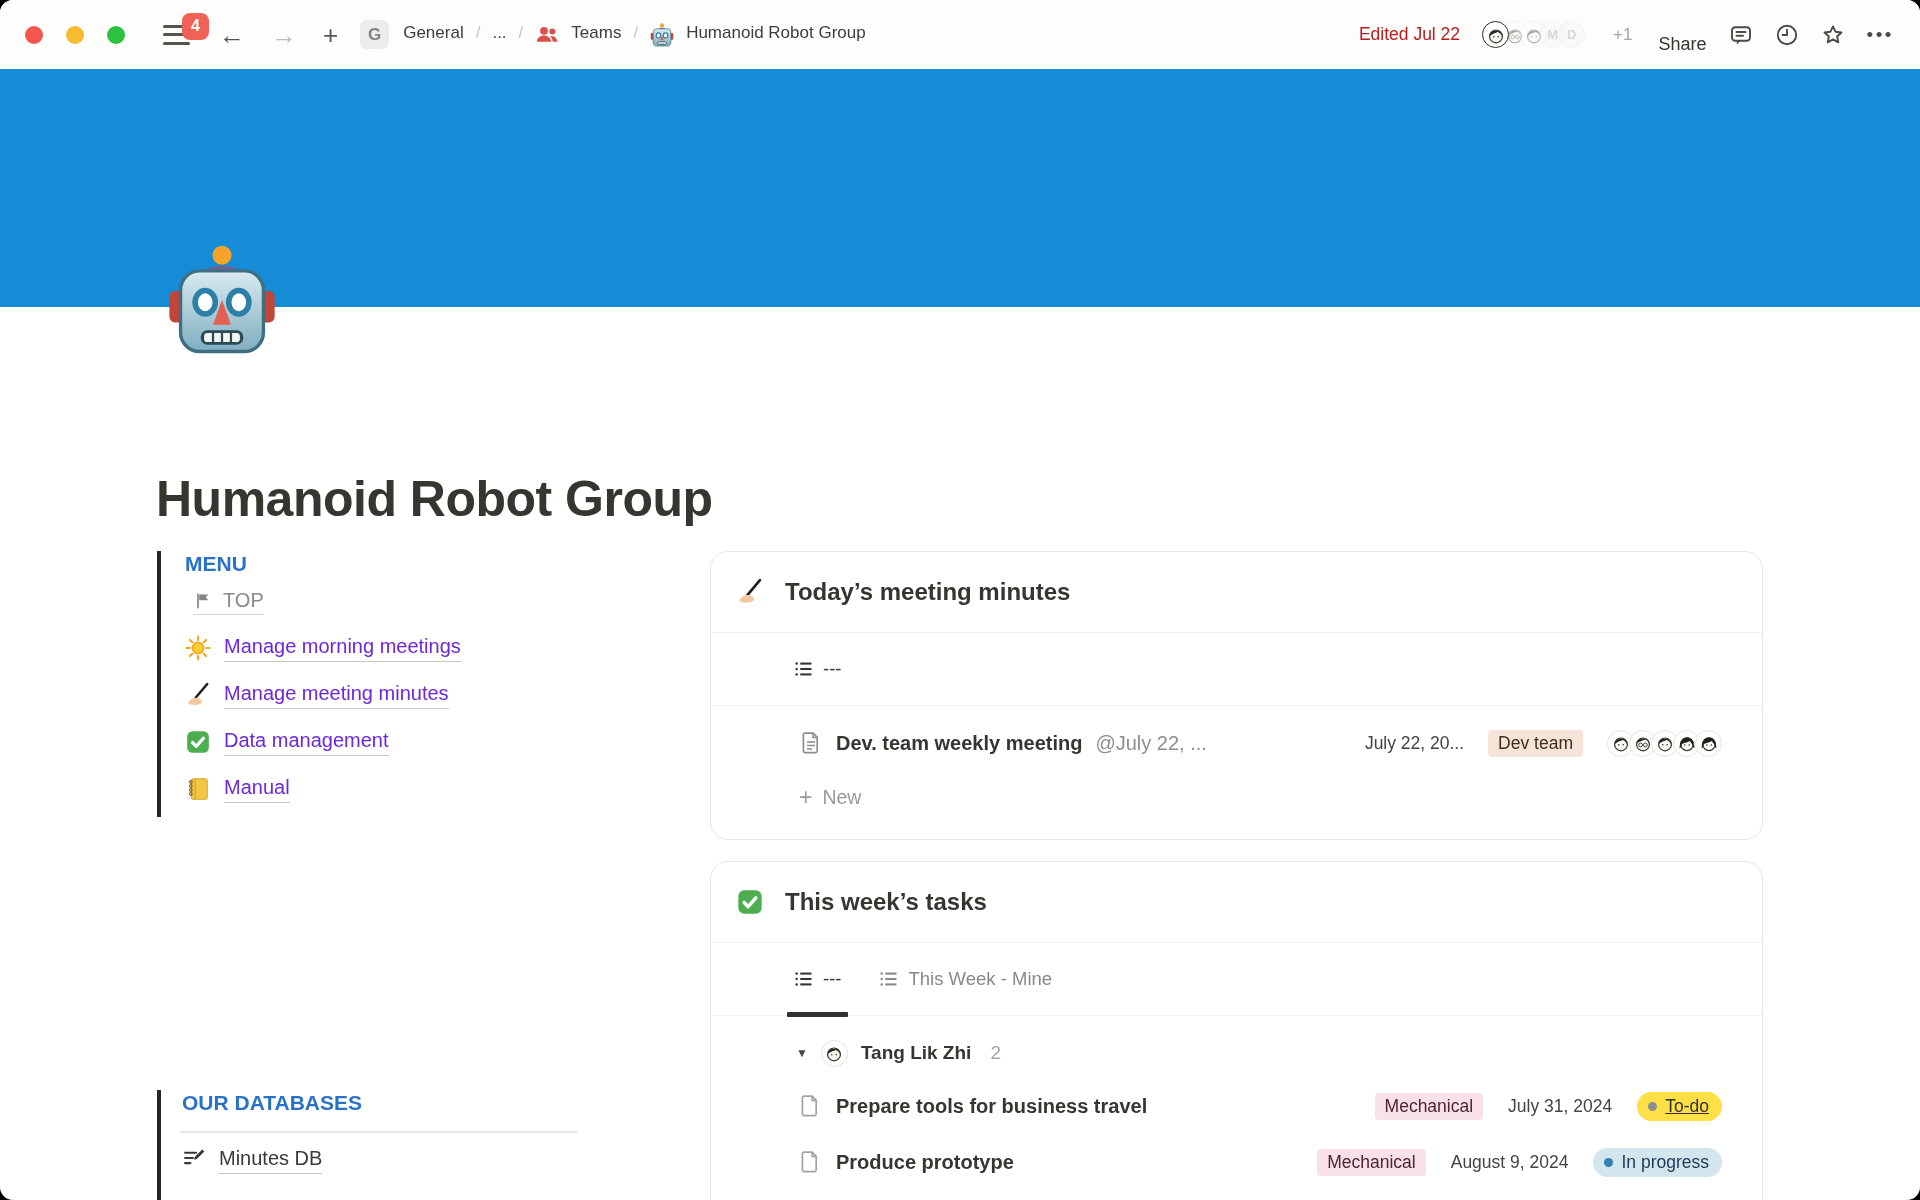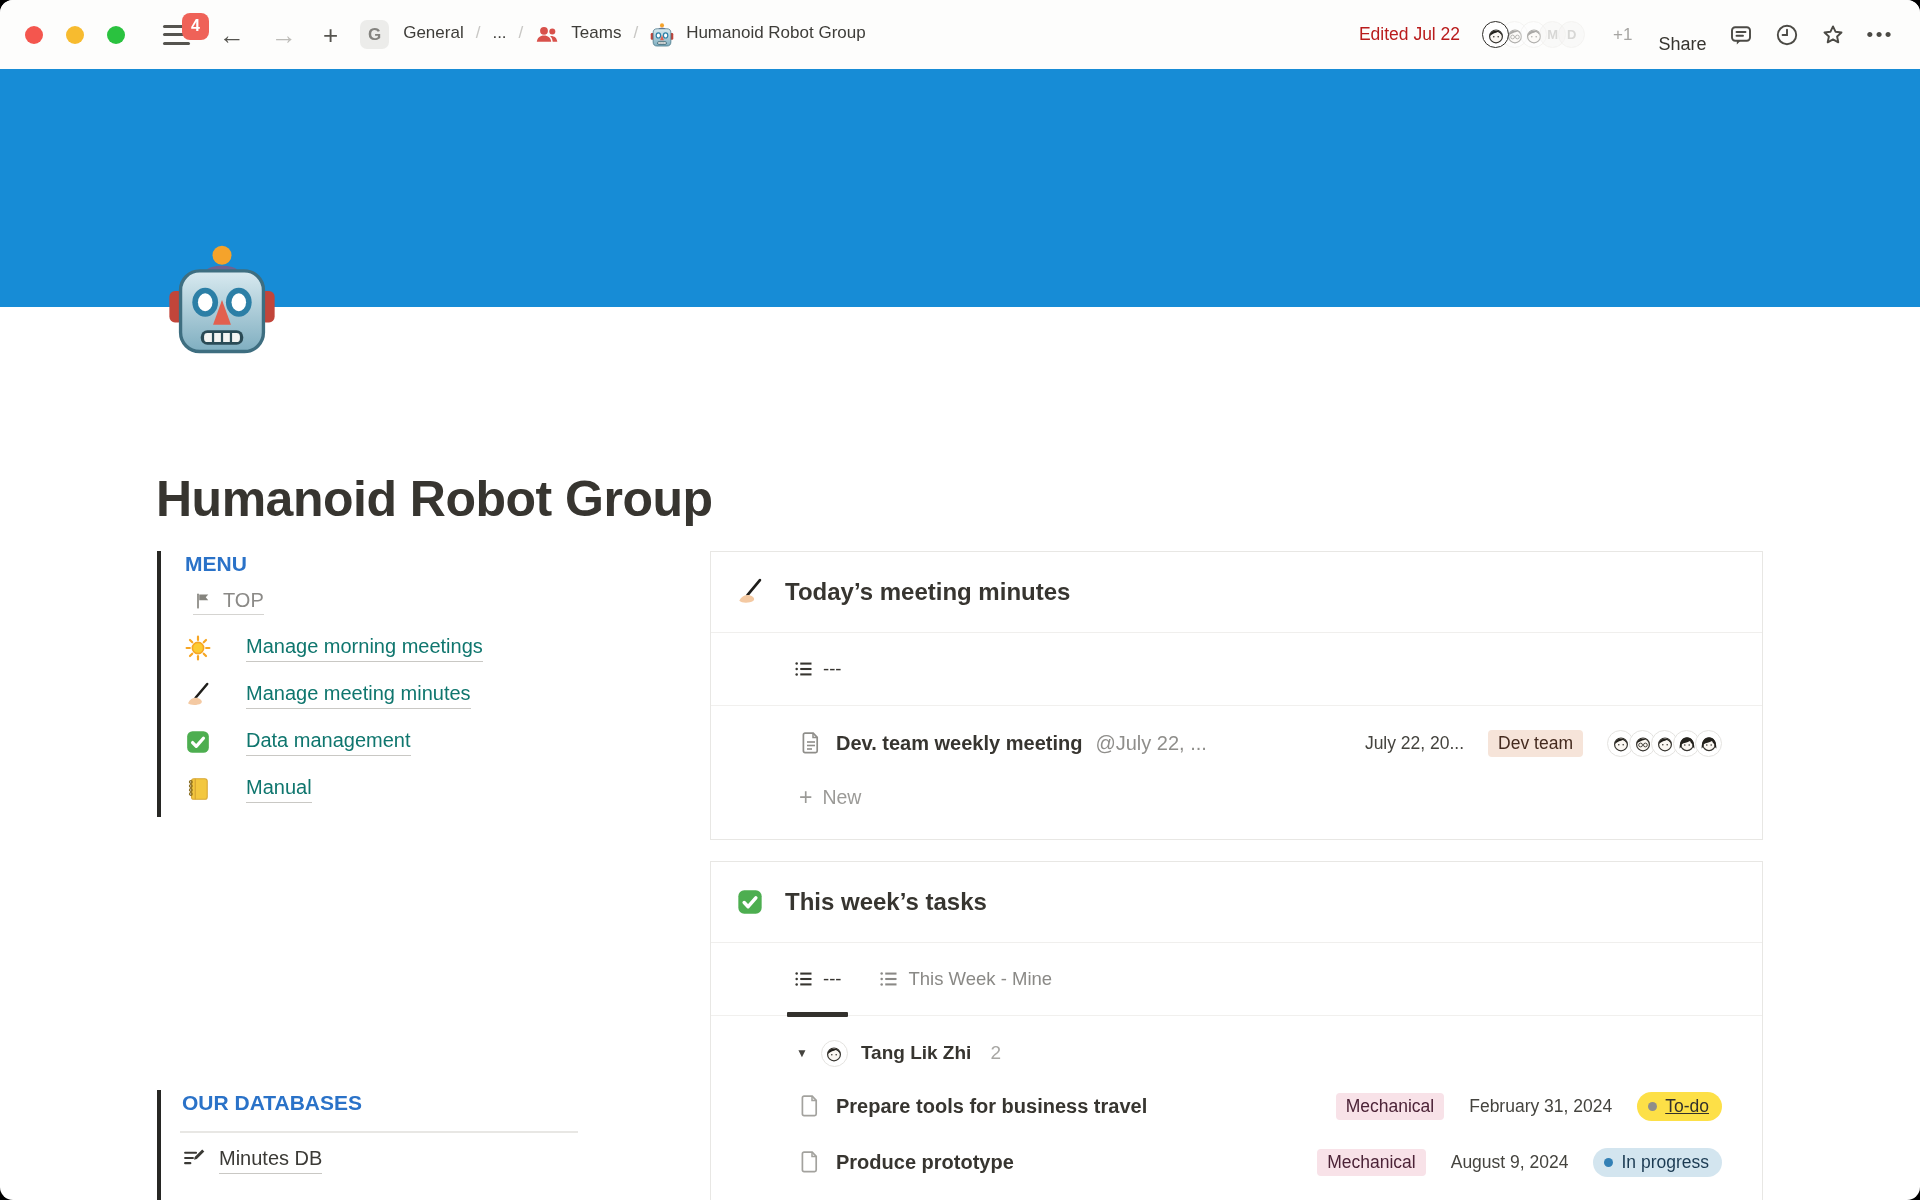--- a/index.html
+++ b/index.html
@@ -46,33 +46,33 @@
   .section{position:absolute;left:157px;border-left:4px solid #272724;padding-left:21px;}
   .sec-menu{top:551px;padding-bottom:14px;padding-left:24px;}
   .sec-add{top:850px;}
   .sec-db{top:1090px;padding-bottom:40px;}
   .sec-head{font-size:21px;font-weight:700;color:#2A72C8;line-height:26px;}
   .toprow{display:flex;align-items:center;gap:10px;margin:12px 0 2px 8px;width:max-content;
           border-bottom:1.5px solid #D5D4D1;padding-bottom:2px;}
   .toprow .lbl{font-size:20px;color:#8B8A87;}
   .menu-item{display:flex;align-items:center;gap:13px;margin-top:19px;width:max-content;}
   .menu-item .em{width:26px;height:26px;flex:none;}
-  .menu-item .lbl{font-size:20px;font-weight:500;color:#0f766e;border-bottom:1.5px solid #C9C8C4;padding-bottom:2px;line-height:25px;margin-left:22px;}
+  .menu-item .lbl{font-size:20px;font-weight:500;color:#6d28d9;border-bottom:1.5px solid #C9C8C4;padding-bottom:2px;line-height:25px;}
   .add-btn{display:flex;align-items:center;gap:13px;width:max-content;background:#fff;border:1.5px solid #E5E4E1;
            border-radius:10px;padding:8px 18px 8px 15px;margin-top:11px;box-shadow:0 1px 2px rgba(15,15,15,.04);}
   .add-btn:first-of-type{margin-top:13px;}
   .add-btn .em{width:26px;height:26px;flex:none;}
   .add-btn .lbl{font-size:20px;font-weight:500;color:#373530;line-height:26px;}
   .db-divider{width:398px;height:1.5px;background:#E8E7E4;margin:15px 0 13px -2px;}
   .db-item{display:flex;align-items:center;gap:12px;width:max-content;}
   .db-item .em{width:25px;height:25px;}
   .db-item .lbl{font-size:20px;font-weight:500;color:#3B3A36;border-bottom:1.5px solid #C9C8C4;padding-bottom:2px;line-height:25px;}
 
   
-  .card{position:absolute;left:710px;width:1053px;background:#fff;border:1.5px solid #E8E7E4;border-radius:0;box-sizing:border-box;}
+  .card{position:absolute;left:710px;width:1053px;background:#fff;border:1.5px solid #E8E7E4;border-radius:18px;box-sizing:border-box;}
   .card1{top:551px;height:289px;}
   .card2{top:861px;height:370px;}
   .card-h{display:flex;align-items:center;gap:21px;height:80px;padding-left:25px;border-bottom:1.5px solid #F0EFED;}
   .card-h .em{width:28px;height:28px;flex:none;}
   .card-title{font-size:24px;font-weight:700;color:#373530;}
   .tabs{display:flex;align-items:stretch;height:72px;border-bottom:1.5px solid #F1F0EE;padding-left:83px;gap:38px;}
   .tab{position:relative;display:flex;align-items:center;gap:9px;font-size:18.5px;font-weight:500;color:#8A8986;}
   .tab .tlist{width:20px;height:20px;}
   .tab.active{color:#373530;}
   .tab.active.underlined::after{content:"";position:absolute;left:-7px;right:-7px;bottom:-1.5px;height:4.5px;background:#33312D;border-radius:1px;}
@@ -472,21 +472,21 @@
       <span class="group-name">Tang Lik Zhi</span>
       <span class="group-count">2</span>
     </div>
     <div class="t-row">
       <svg class="row-doc">
           <use href="#i-page"></use>
         </svg>
       <span class="t-title">Prepare tools for business travel</span>
       <div class="t-right">
         <span class="tag pink">Mechanical</span>
-        <span class="cell-date">February 31, 2024</span>
+        <span class="cell-date">July 31, 2024</span>
         <span class="pill gray">
           <span class="dot"></span>
           <span>To-do</span>
         </span>
       </div>
     </div>
     <div class="t-row">
       <svg class="row-doc">
           <use href="#i-page"></use>
         </svg>

